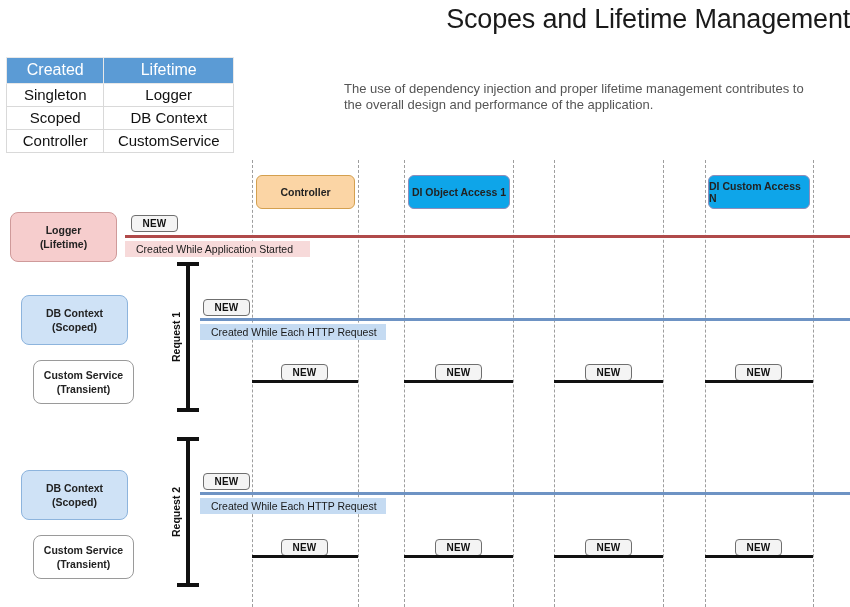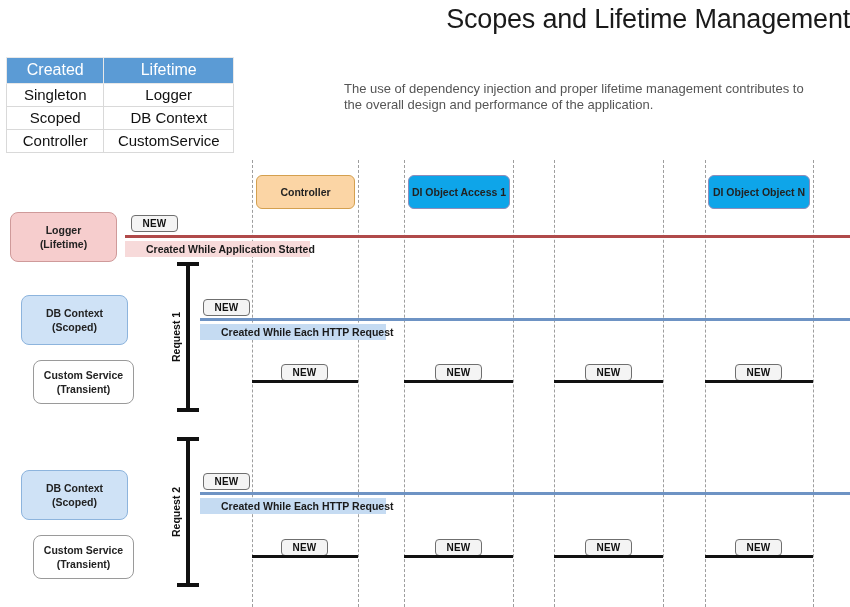--- a/index.html
+++ b/index.html
@@ -141,23 +141,23 @@
     height: 3px;
     background: #111111;
   }
 
   
   .banner {
     position: absolute;
     height: 16px;
     display: flex;
     align-items: center;
-    padding: 0 21px;
+    padding: 0 11px;
     font-size: 10.5px;
-    font-weight: bold;
+    font-weight: normal;
     color: #1a1a1a;
     box-sizing: border-box;
     white-space: nowrap;
   }
   .banner.red  { background: #f7dada; }
   .banner.blue { background: #c5dbf2; }
 
   
   .new-badge {
     position: absolute;
@@ -253,21 +253,21 @@
   <div class="lifeline" style="left:705px; top:160px; height:447px;"></div>
   <div class="lifeline" style="left:813px; top:160px; height:447px;"></div>
 
   <div class="col-head controller" style="left:256px; top:175px; width:99px;">
     <span>Controller</span>
   </div>
   <div class="col-head di" style="left:408px; top:175px; width:102px;">
     <span>DI Object Access 1</span>
   </div>
   <div class="col-head di" style="left:708px; top:175px; width:102px;">
-    <span>DI Object Object N</span>
+    <span>DI Custom Access N</span>
   </div>
 
   <div class="role-box singleton" style="left:10px; top:212px; width:107px; height:50px;">
     <span>Logger</span>
     <span>(Lifetime)</span>
   </div>
 
   <div class="new-badge" style="left:131px; top:215px; width:47px;">
     <span>NEW</span>
   </div>

